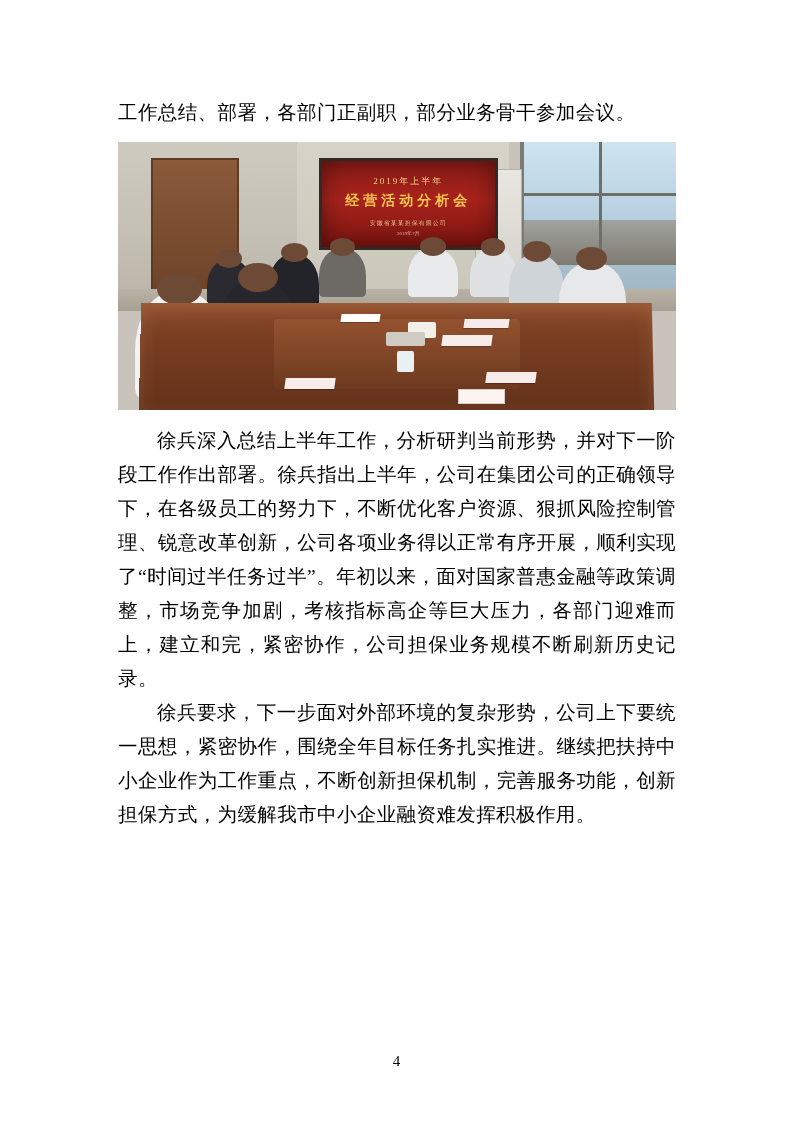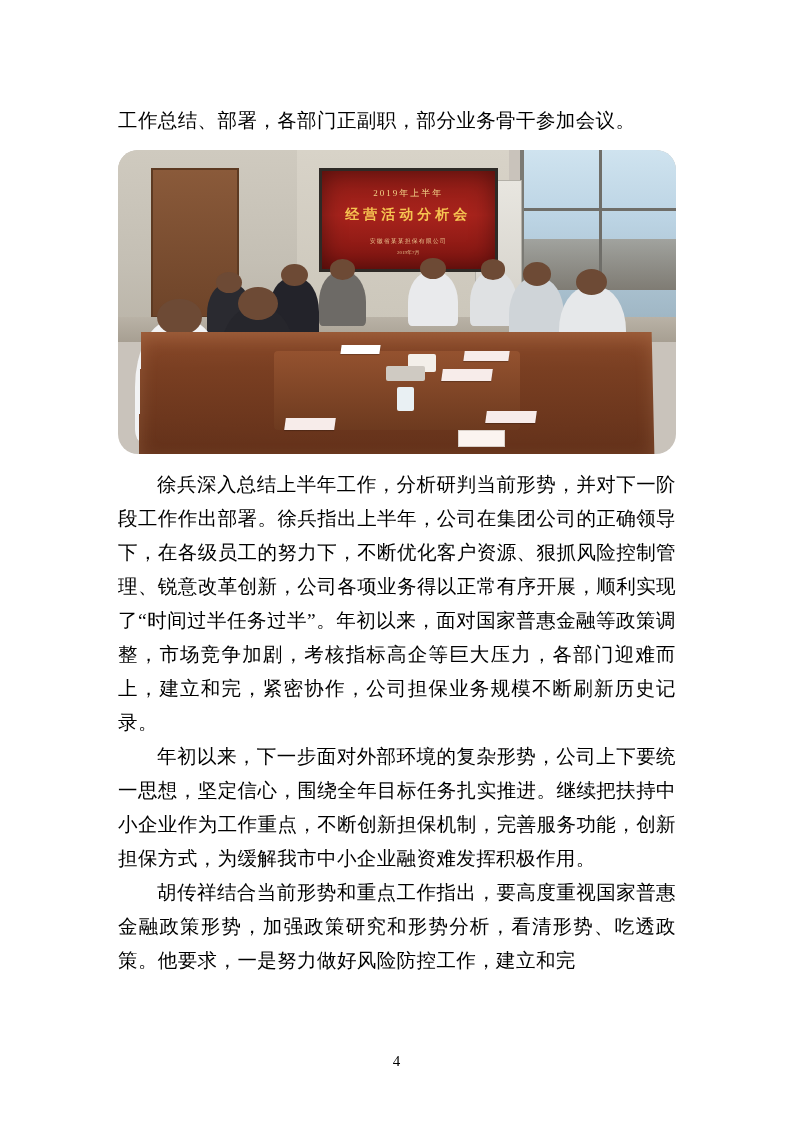--- a/index.html
+++ b/index.html
@@ -13,43 +13,42 @@
     background: #ffffff;
     position: relative;
     margin: 0 auto;
     box-sizing: border-box;
     font-family: "Liberation Serif", "DejaVu Serif", serif;
     overflow: hidden;
   }
   .content {
     position: absolute;
     left: 118px;
-    top: 104px;
+    top: 96px;
     width: 558px;
   }
   .para {
     font-size: 19.5px;
     line-height: 34px;
     color: #000000;
     letter-spacing: 0.4px;
     text-align: justify;
     text-justify: inter-ideograph;
     margin: 0;
   }
   .indent {
     text-indent: 39px;
   }
   .figure {
     margin: 12px 0 14px 0;
     width: 558px;
-    height: 304px;
+    height: 268px;
     position: relative;
     overflow: hidden;
     background: #c9c3bb;
-    border-radius: 20px;
   }
   
   .photo {
     position: absolute;
     inset: 0;
     overflow: hidden;
   }
   .wall-left {
     position: absolute;
     left: 0; top: 0; width: 38%; height: 62%;
@@ -238,20 +237,19 @@
         <div class="paper" style="left:66%;top:86%;width:9%;height:4%;"></div>
         <div style="position:absolute;left:50%;top:78%;width:3%;height:8%;background:#e9f0f3;border-radius:2px;"></div>
         <div style="position:absolute;left:52%;top:67%;width:5%;height:6%;background:#f3efe9;border-radius:2px;"></div>
         <div style="position:absolute;left:48%;top:71%;width:7%;height:5%;background:#cfcac2;border-radius:2px;"></div>
         <div style="position:absolute;left:61%;top:92%;width:8%;height:5%;background:#fbf4f0;border:1px solid #d8cfc8;"></div>
 
       </div>
     </div>
 
     <p class="para indent">徐兵深入总结上半年工作，分析研判当前形势，并对下一阶段工作作出部署。徐兵指出上半年，公司在集团公司的正确领导下，在各级员工的努力下，不断优化客户资源、狠抓风险控制管理、锐意改革创新，公司各项业务得以正常有序开展，顺利实现了“时间过半任务过半”。年初以来，面对国家普惠金融等政策调整，市场竞争加剧，考核指标高企等巨大压力，各部门迎难而上，建立和完，紧密协作，公司担保业务规模不断刷新历史记录。</p>
-    <p class="para indent">年初以来，下一步面对外部环境的复杂形势，公司上下要统一思想，坚定信心，围绕全年目标任务扎实推进。继续把扶持中小企业作为工作重点，不断创新担保机制，完善服务功能，创新担保方式，为缓解我市中小企业融资难发挥积极作用。</p>
-    <p class="para indent">胡传祥结合当前形势和重点工作指出，要高度重视国家普惠金融政策形势，加强政策研究和形势分析，看清形势、吃透政策。他要求，一是努力做好风险防控工作，建立和完</p>
+    <p class="para indent">徐兵要求，下一步面对外部环境的复杂形势，公司上下要统一思想，紧密协作，围绕全年目标任务扎实推进。继续把扶持中小企业作为工作重点，不断创新担保机制，完善服务功能，创新担保方式，为缓解我市中小企业融资难发挥积极作用。</p>
 
   </div>
 
   <div class="page-number">4</div>
 
 </div>
 
 </body></html>

